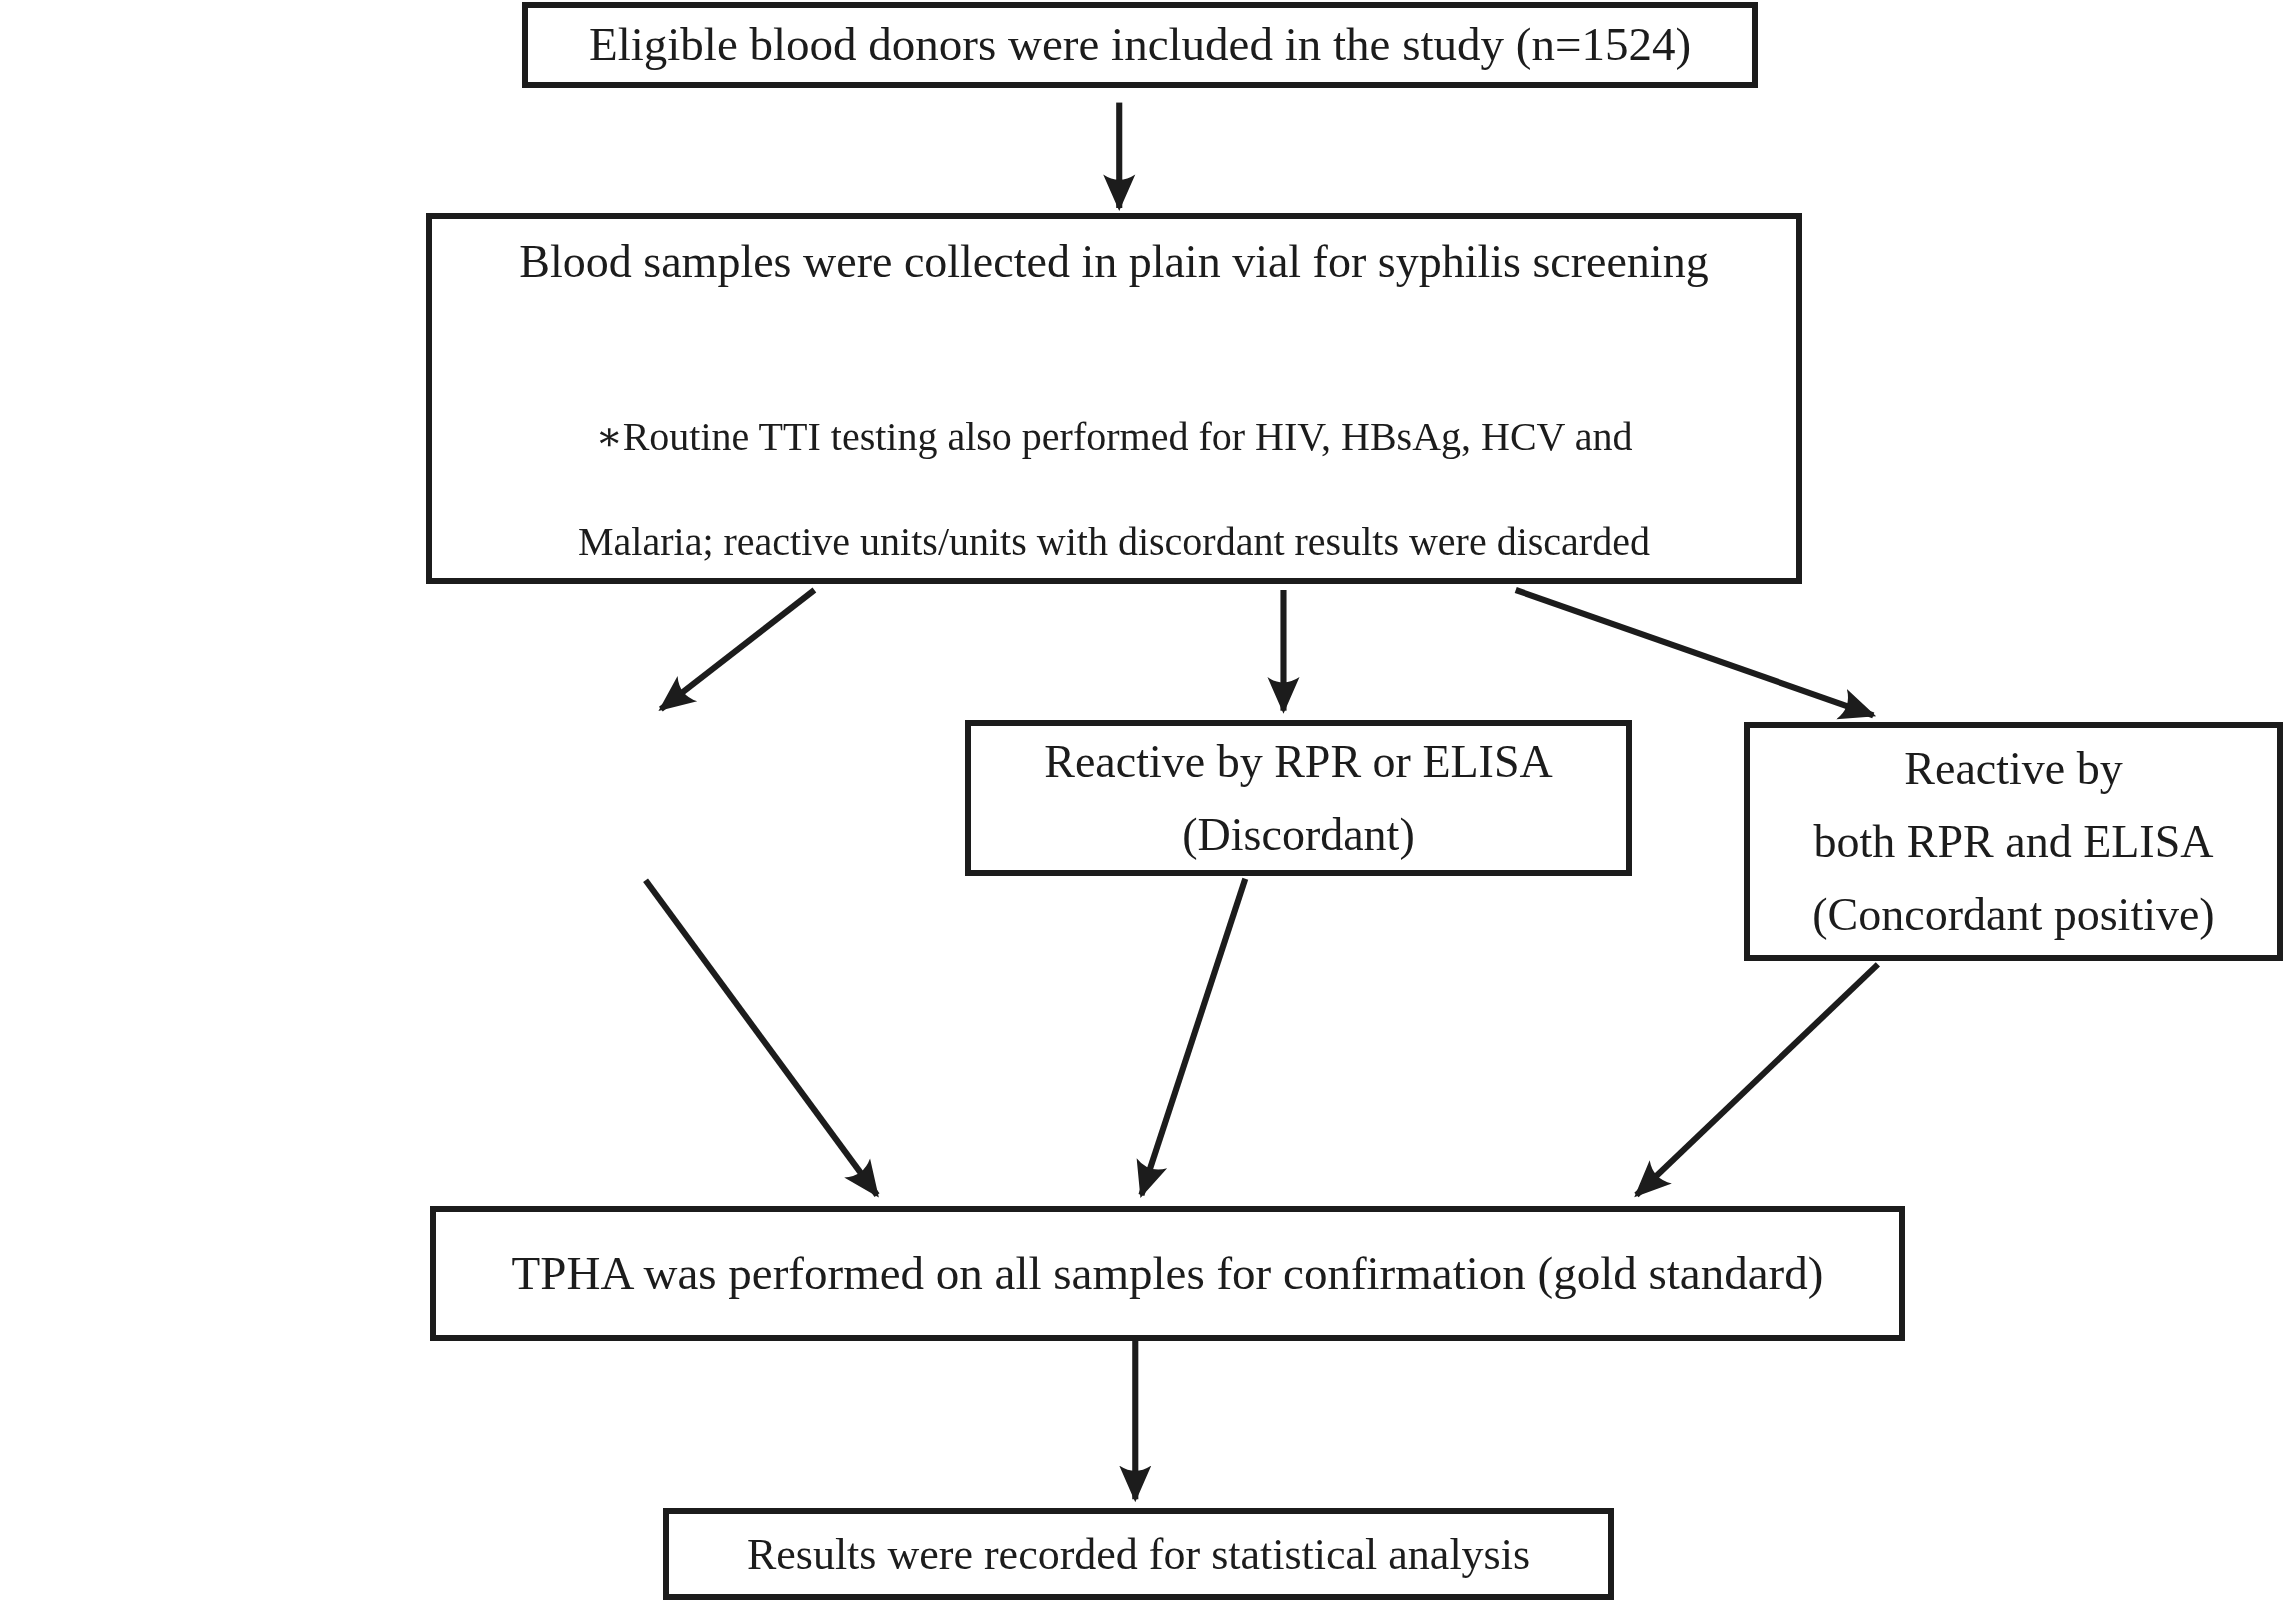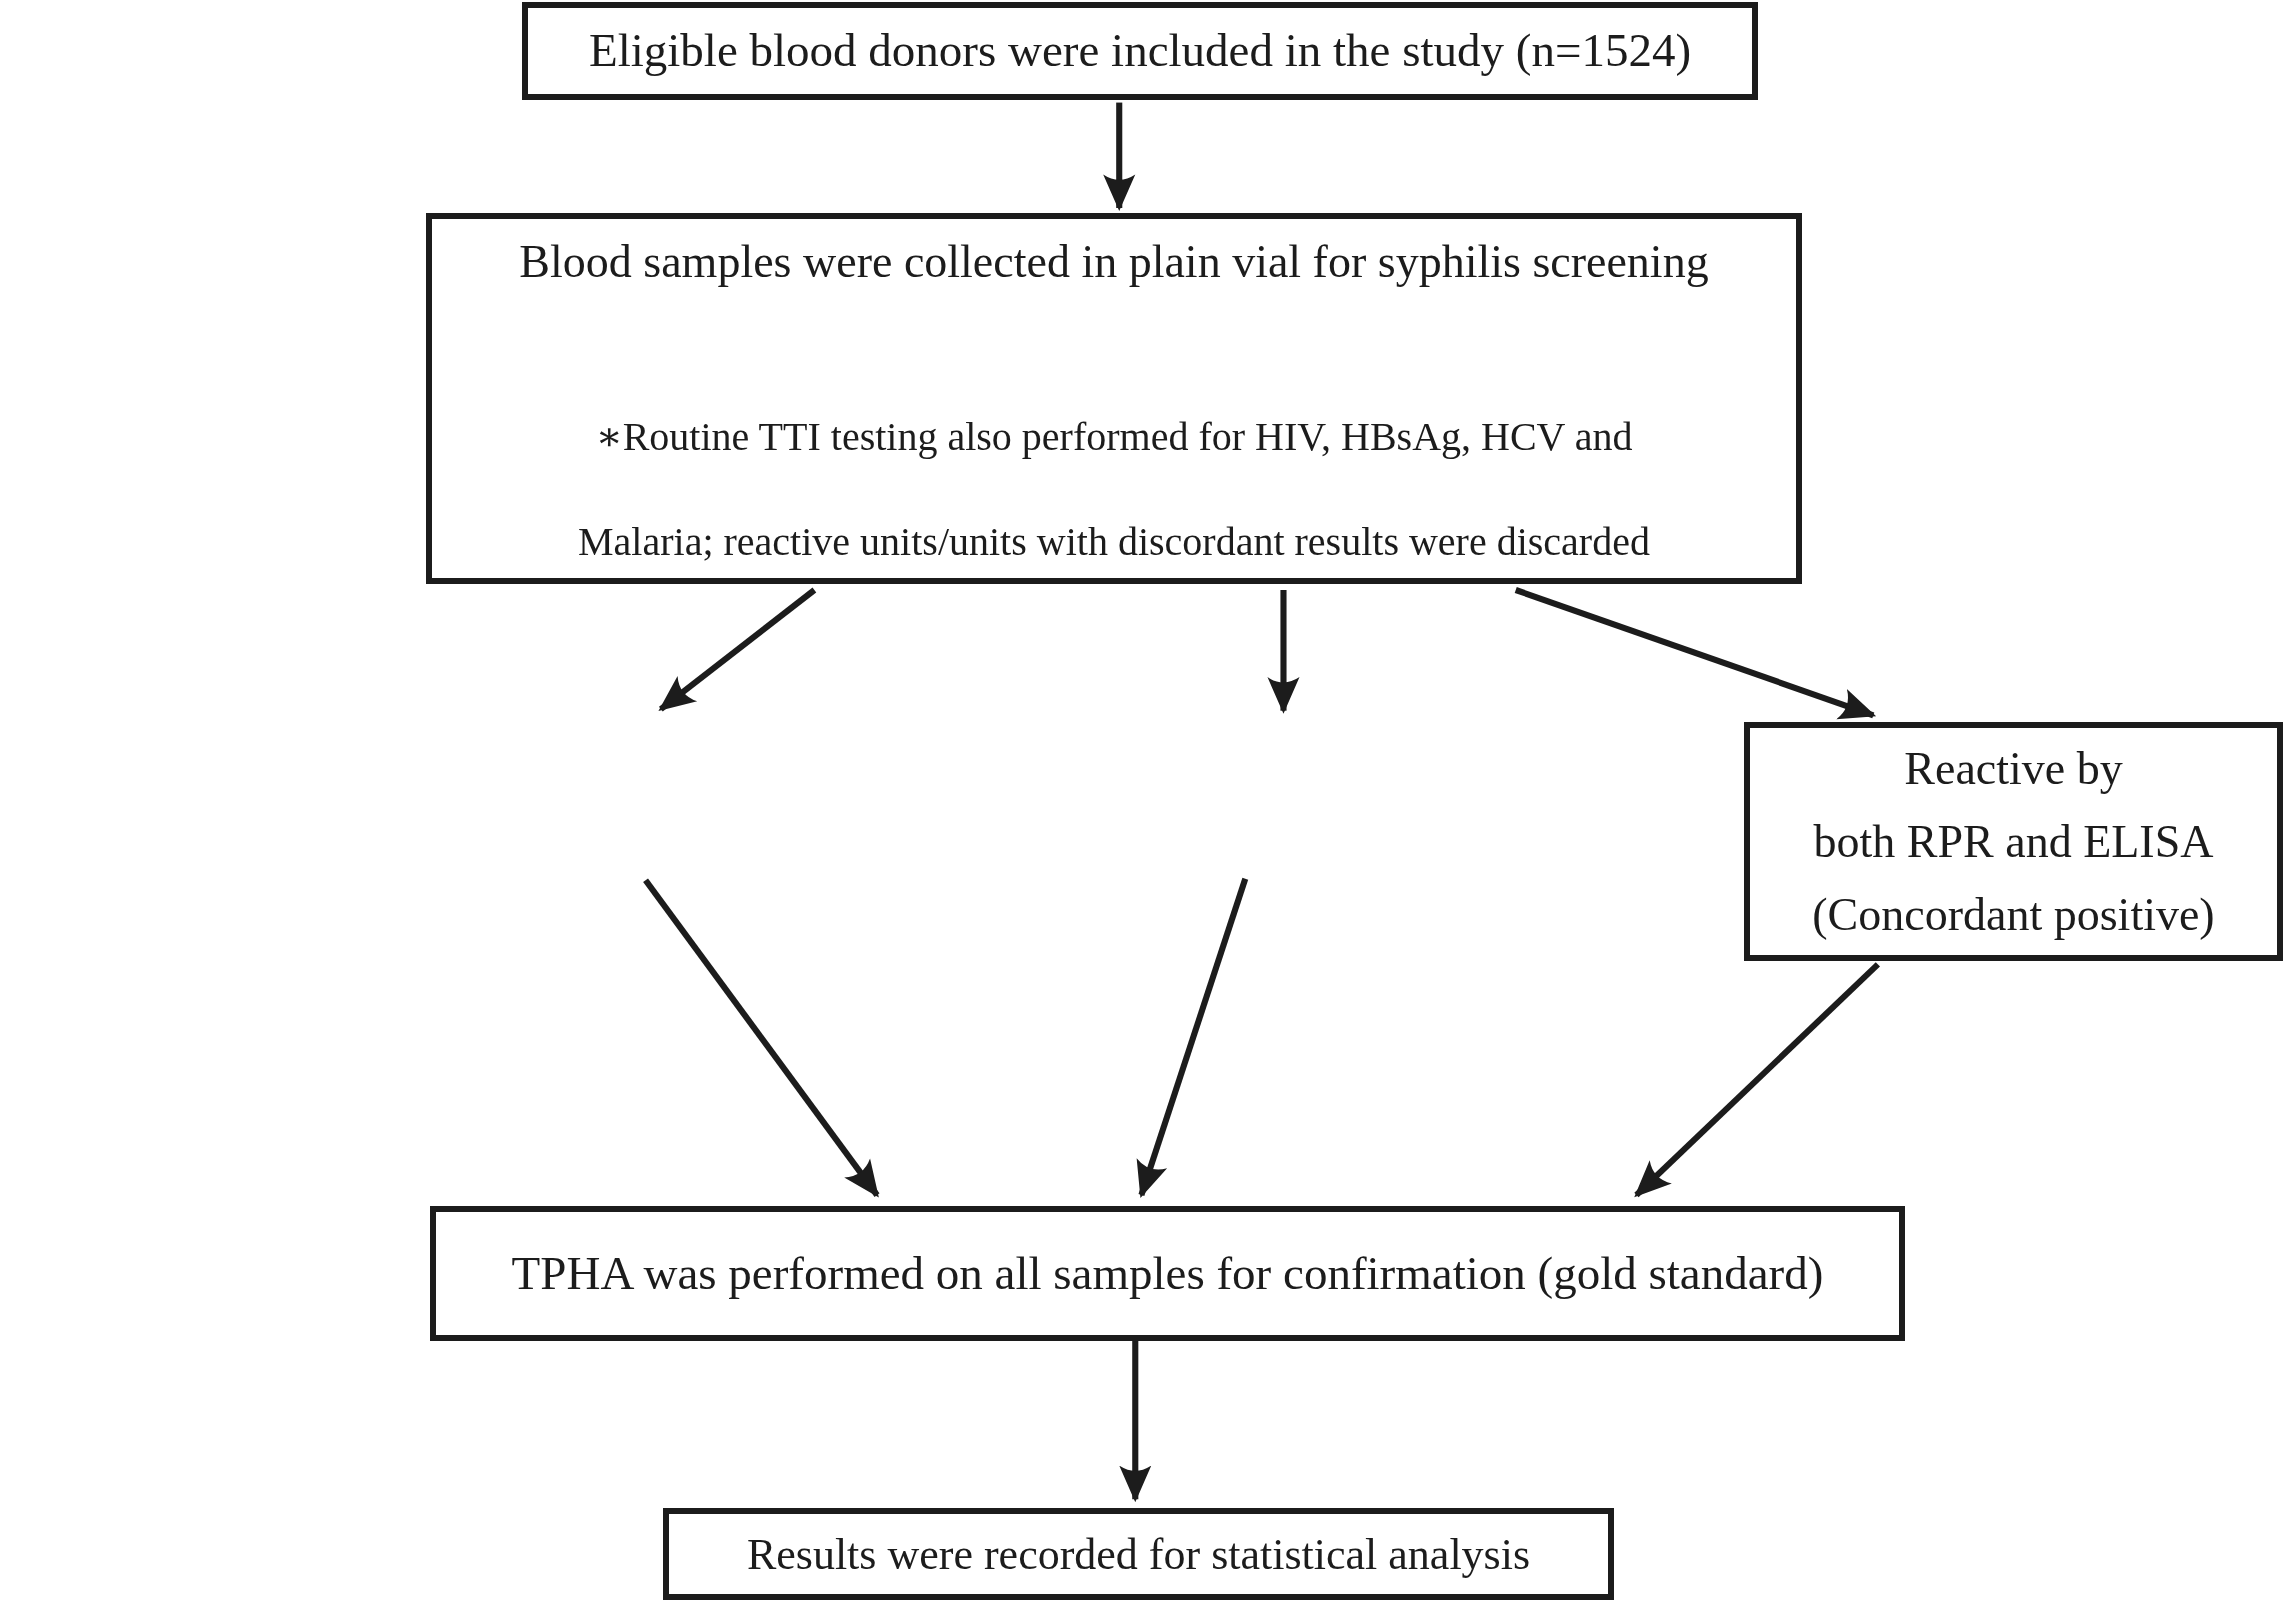--- a/index.html
+++ b/index.html
@@ -24,21 +24,21 @@
     display: flex;
     flex-direction: column;
     align-items: center;
     justify-content: center;
     text-align: center;
     line-height: 73px;
   }
   .line { white-space: nowrap; }
 
   
-  #node-eligible   { left: 522px;  top: 1.5px;    width: 1236px; height: 98px; font-size: 47px; }
+  #node-eligible   { left: 522px;  top: 1.5px;    width: 1236px; height: 86px; font-size: 47px; }
   #node-samples    { left: 426px;  top: 213px;  width: 1376px; height: 371px; font-size: 46px;
                      justify-content: space-between; padding-top: 6.1px; }
   #node-samples .note-spacer { height: 37px; }
   #node-samples .note { font-weight: normal; font-size: 40px; }
   #node-concordant-negative { left: 4.6px;    top: 720px;  width: 870px; height: 157px; font-size: 46px; }
   #node-discordant          { left: 965px; top: 720px;  width: 667px;  height: 156px; font-size: 46px; }
   #node-concordant-positive { left: 1744px; top: 722px;  width: 539px;  height: 239px; font-size: 46px; }
   #node-tpha       { left: 430px;  top: 1206px; width: 1475px; height: 135px; font-size: 47px; }
   #node-results    { left: 663px;  top: 1508px; width: 951px; height: 92px; font-size: 44px; }
 
@@ -80,20 +80,24 @@
   </div>
 
   <div class="node" id="node-samples">
     <div class="line">Blood samples were collected in plain vial for syphilis screening</div>
     <div class="note-spacer"></div>
     <div class="line note">∗Routine TTI testing also performed for HIV, HBsAg, HCV and</div>
     <div class="line note">Malaria; reactive units/units with discordant results were discarded</div>
   </div>
 
 
+  <div class="node" id="node-discordant">
+    <div class="line">Reactive by RPR or ELISA</div>
+    <div class="line">(Discordant)</div>
+  </div>
 
   <div class="node" id="node-concordant-positive">
     <div class="line">Reactive by</div>
     <div class="line">both RPR and ELISA</div>
     <div class="line">(Concordant positive)</div>
   </div>
 
   <div class="node" id="node-tpha">
     <div class="line">TPHA was performed on all samples for confirmation (gold standard)</div>
   </div>

